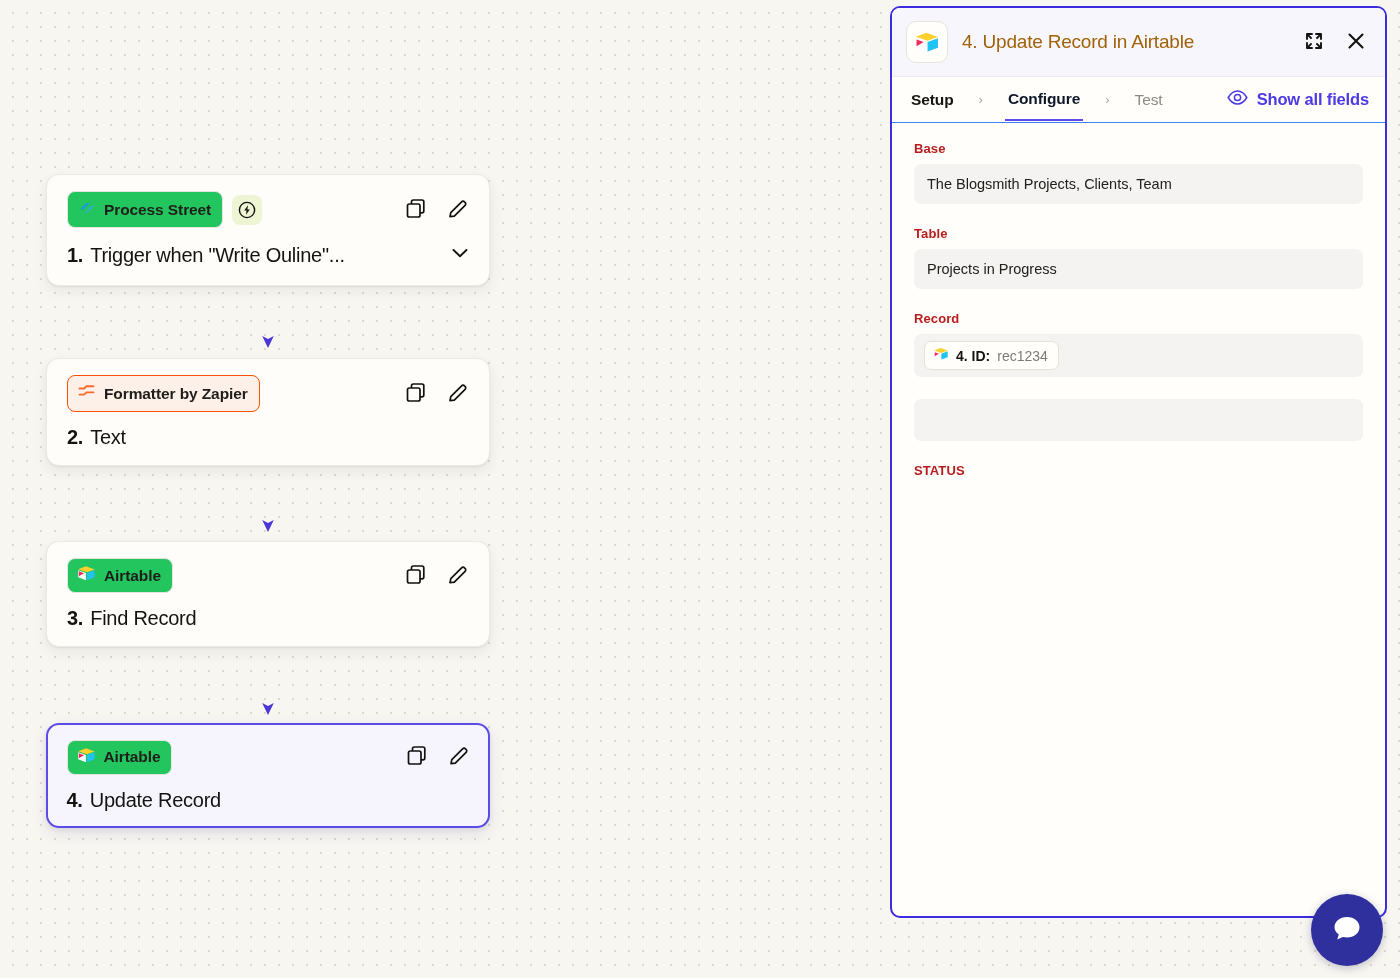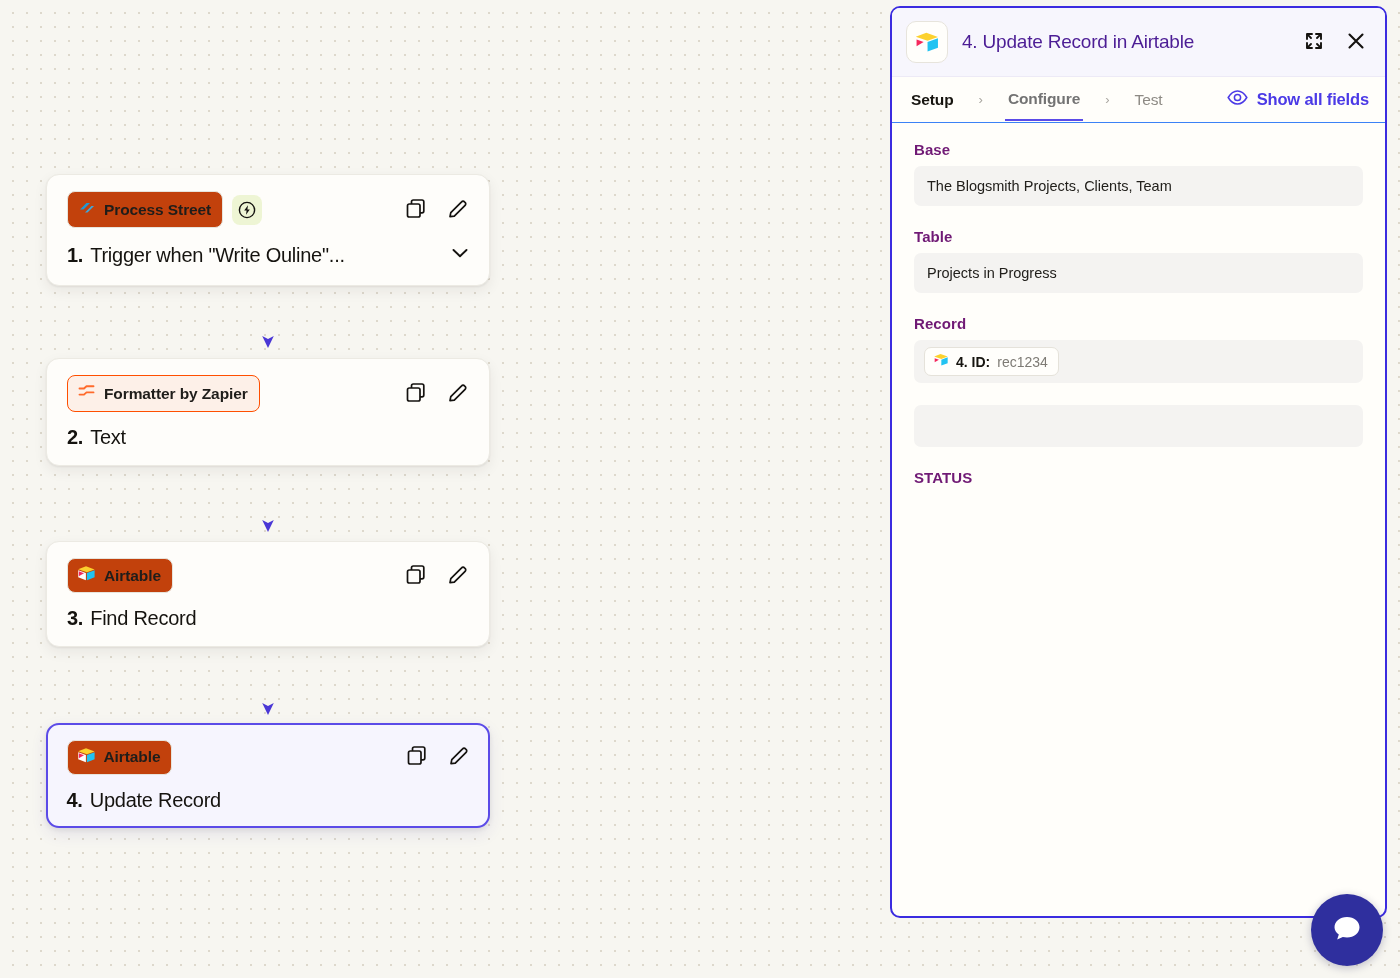--- a/index.html
+++ b/index.html
@@ -33,21 +33,21 @@
     background: #f6f5fe;
     border: 2.5px solid #5b4be8;
     box-shadow: 0 2px 5px rgba(40,35,25,.08), 0 6px 16px rgba(60,50,160,.10);
     padding: 14.5px 16.5px 14.5px 18.5px;
   }
 
   .card-top { display: flex; align-items: center; gap: 9px; }
 
   .app-chip {
     display: inline-flex; align-items: center; gap: 8px;
-    background: #c2410c;
+    background: #22c55e;
     border: 1px solid #e7e4dc;
     border-radius: 8px;
     padding: 6px 11px 6px 9px;
     font-size: 15.5px; font-weight: 700; color: #1f1d1a;
     letter-spacing: -.1px;
   }
   .app-chip.formatter {
     background: #fdf0e8;
     border: 1.6px solid #ff4f00;
   }
@@ -92,47 +92,47 @@
     border-bottom: 1px solid #edeaf6;
   }
   .panel-app-icon {
     width: 42px; height: 42px; flex: none;
     background: #fffefb;
     border: 1px solid #e7e4dc;
     border-radius: 10px;
     display: flex; align-items: center; justify-content: center;
   }
   .panel-title {
-    font-size: 19px; font-weight: 400; color: #4c1d95; letter-spacing: -.2px;
+    font-size: 19px; font-weight: 400; color: #a16207; letter-spacing: -.2px;
   }
   .panel-head-icons { margin-left: auto; display: flex; align-items: center; gap: 18px; }
 
   .panel-tabs {
     display: flex; align-items: center; gap: 8px;
     padding: 0 16px; height: 46px;
     background: #fffefa;
     border-bottom: 1px solid #3b82f6;
   }
   .tab {
     font-size: 15.5px; font-weight: 700; color: #16140f;
     padding: 12px 3px 11px; cursor: pointer; letter-spacing: -.1px;
   }
-  .tab.active { color: #737373; border-bottom: 2.5px solid #5b4be8; }
+  .tab.active { color: #0f172a; border-bottom: 2.5px solid #5b4be8; }
   .tab.muted { color: #8d8a84; font-weight: 400; }
   .tab-sep { color: #a9a6a0; font-size: 13px; padding: 0 14px; }
   .show-all {
     margin-left: auto; display: inline-flex; align-items: center; gap: 9px;
     color: #4b3ae6; font-size: 16.5px; font-weight: 700;
     cursor: pointer; letter-spacing: -.15px;
   }
 
   .panel-body { padding: 18px 22px 0; }
   .field { margin-bottom: 22px; }
   .field-label {
-    font-size: 15px; font-weight: 700; color: #701a75;
+    font-size: 13px; font-weight: 700; color: #b91c1c;
     margin-bottom: 8px; letter-spacing: .1px;
   }
   .field-input {
     background: #f4f3f1;
     border-radius: 7px;
     min-height: 40px;
     padding: 11px 13px;
     font-size: 14.5px; color: #22201c;
     display: flex; align-items: center;
   }

